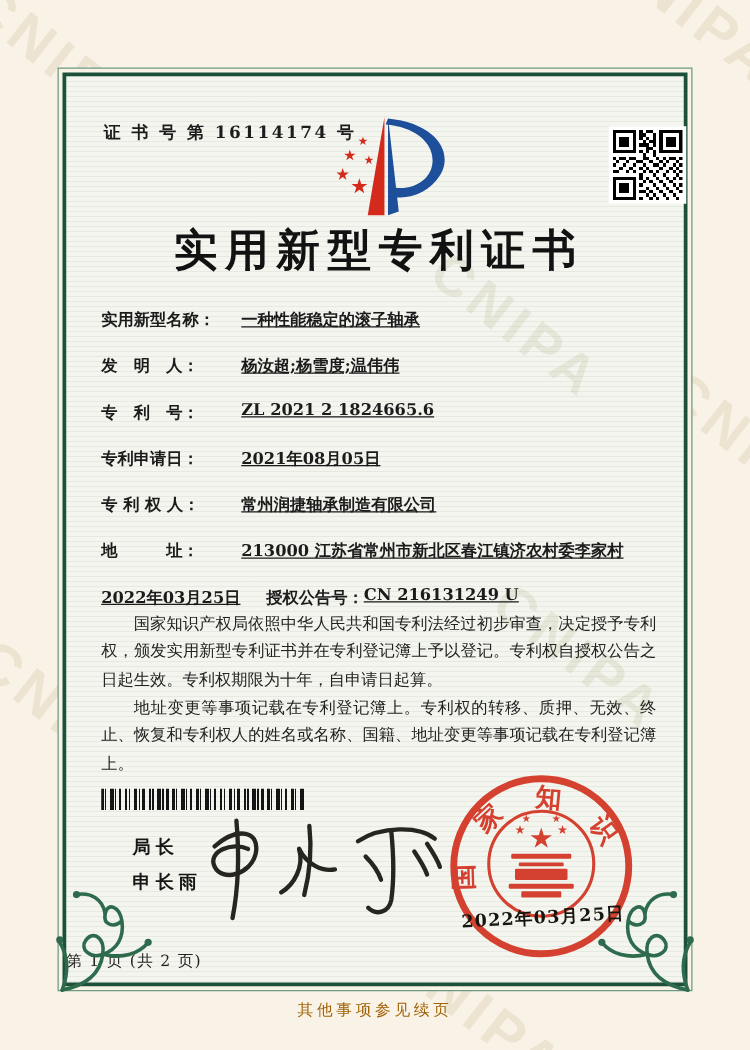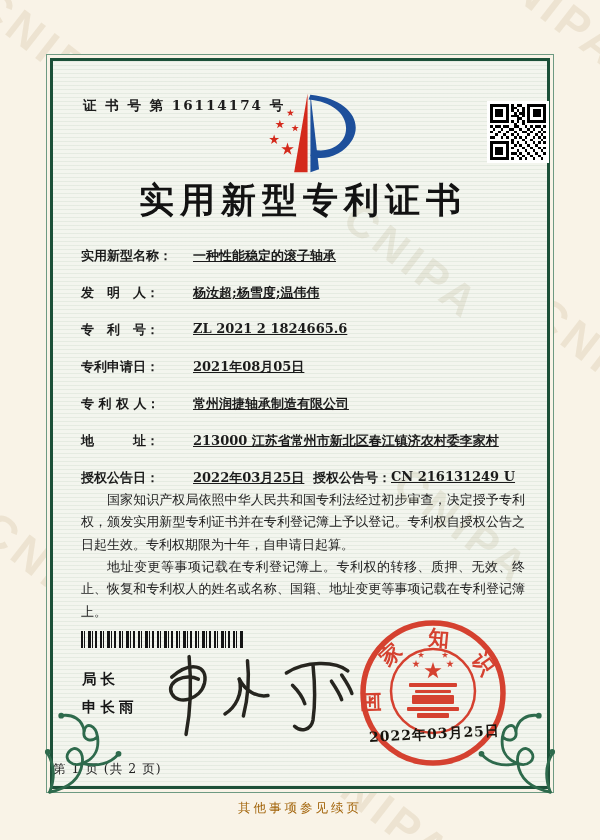--- a/index.html
+++ b/index.html
@@ -31,38 +31,38 @@
   .qr{position:absolute;left:434px;top:40px;width:62px;height:62px;background:#fff;padding:3px;box-sizing:border-box;z-index:2;}
   .title{
     position:absolute;left:0;top:116px;width:100%;text-align:center;
     font-size:35px;font-weight:700;letter-spacing:6px;text-indent:6px;color:#121212;z-index:2;
   }
   .fields{position:absolute;left:28px;top:186px;width:442px;z-index:2;}
   .row{display:flex;height:22px;margin-bottom:15px;font-size:13px;font-weight:600;color:#1b1b1b;}
   .row .lab{width:112px;white-space:pre;flex:none;}
   .row .val{white-space:nowrap;text-decoration:underline;}
   .grantrow .val{width:118px;flex:none;}
-  .grantrow .lab2{margin-left:2px;white-space:pre;flex:none;}
+  .grantrow .lab2{margin-left:14px;white-space:pre;flex:none;}
   .paras{
     position:absolute;left:28px;top:428px;width:444px;z-index:2;
     font-size:13px;line-height:1.72;color:#222;text-align:justify;
   }
   .paras p{margin:0;text-indent:2em;}
   .barcode{
     position:absolute;left:28px;top:570px;width:163px;height:17px;z-index:2;
     background:repeating-linear-gradient(90deg,
       #141414 0 2px, rgba(0,0,0,0) 2px 3px,
       #141414 3px 4px, rgba(0,0,0,0) 4px 7px,
       #141414 7px 10px, rgba(0,0,0,0) 10px 11px,
       #141414 11px 12px, rgba(0,0,0,0) 12px 14px,
       #141414 14px 16px, rgba(0,0,0,0) 16px 19px);
   }
   .director{
-    position:absolute;left:29px;top:604px;z-index:2;
-    font-family:Liberation Serif, serif;font-weight:700;font-size:14.5px;
+    position:absolute;left:53px;top:604px;z-index:2;
+    font-family:Liberation Mono, monospace;font-weight:700;font-size:14.5px;
     letter-spacing:4px;line-height:28px;color:#161616;
   }
   .signature{position:absolute;left:88px;top:586px;width:215px;height:95px;z-index:3;}
   .seal{position:absolute;left:304px;top:556px;width:152px;height:152px;z-index:2;opacity:0.95;}
   .sealdate{
     position:absolute;left:316px;top:664px;width:150px;z-index:3;
     font-size:14px;font-weight:700;color:#17150f;letter-spacing:1px;
     transform:rotate(-3deg);white-space:nowrap;
   }
   .pageinfo{
@@ -162,21 +162,20 @@
     </div>
     <div class="row">
       <span class="lab">专 利 权 人：</span>
       <span class="val">常州润捷轴承制造有限公司</span>
     </div>
     <div class="row">
       <span class="lab">地　　　址：</span>
       <span class="val">213000 江苏省常州市新北区春江镇济农村委李家村</span>
     </div>
     <div class="row grantrow">
-      <span class="lab">授权公告日：</span>
       <span class="val">2022年03月25日</span>
       <span class="lab2">授权公告号：</span>
       <span class="val">CN 216131249 U</span>
     </div>
   </div>
 
   <div class="paras">
     <p>国家知识产权局依照中华人民共和国专利法经过初步审查，决定授予专利权，颁发实用新型专利证书并在专利登记簿上予以登记。专利权自授权公告之日起生效。专利权期限为十年，自申请日起算。</p>
     <p>地址变更等事项记载在专利登记簿上。专利权的转移、质押、无效、终止、恢复和专利权人的姓名或名称、国籍、地址变更等事项记载在专利登记簿上。</p>
   </div>

